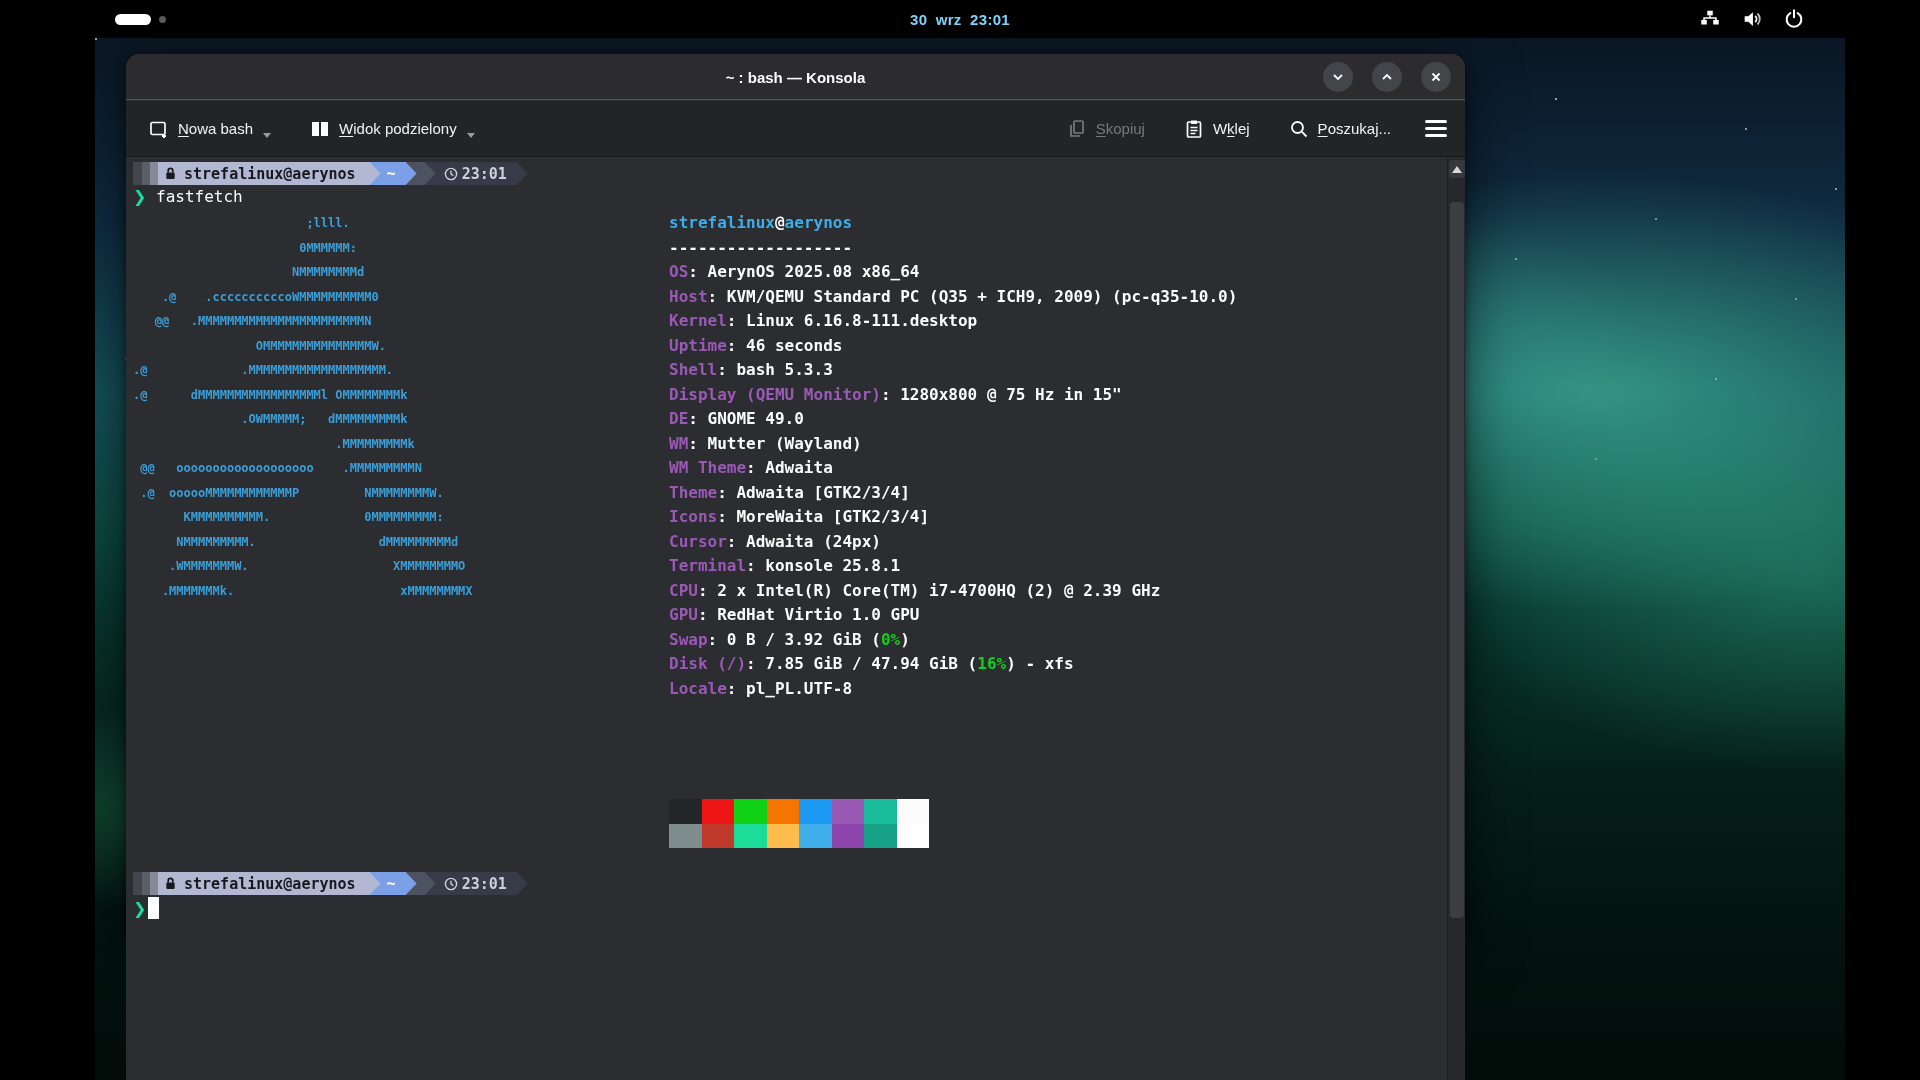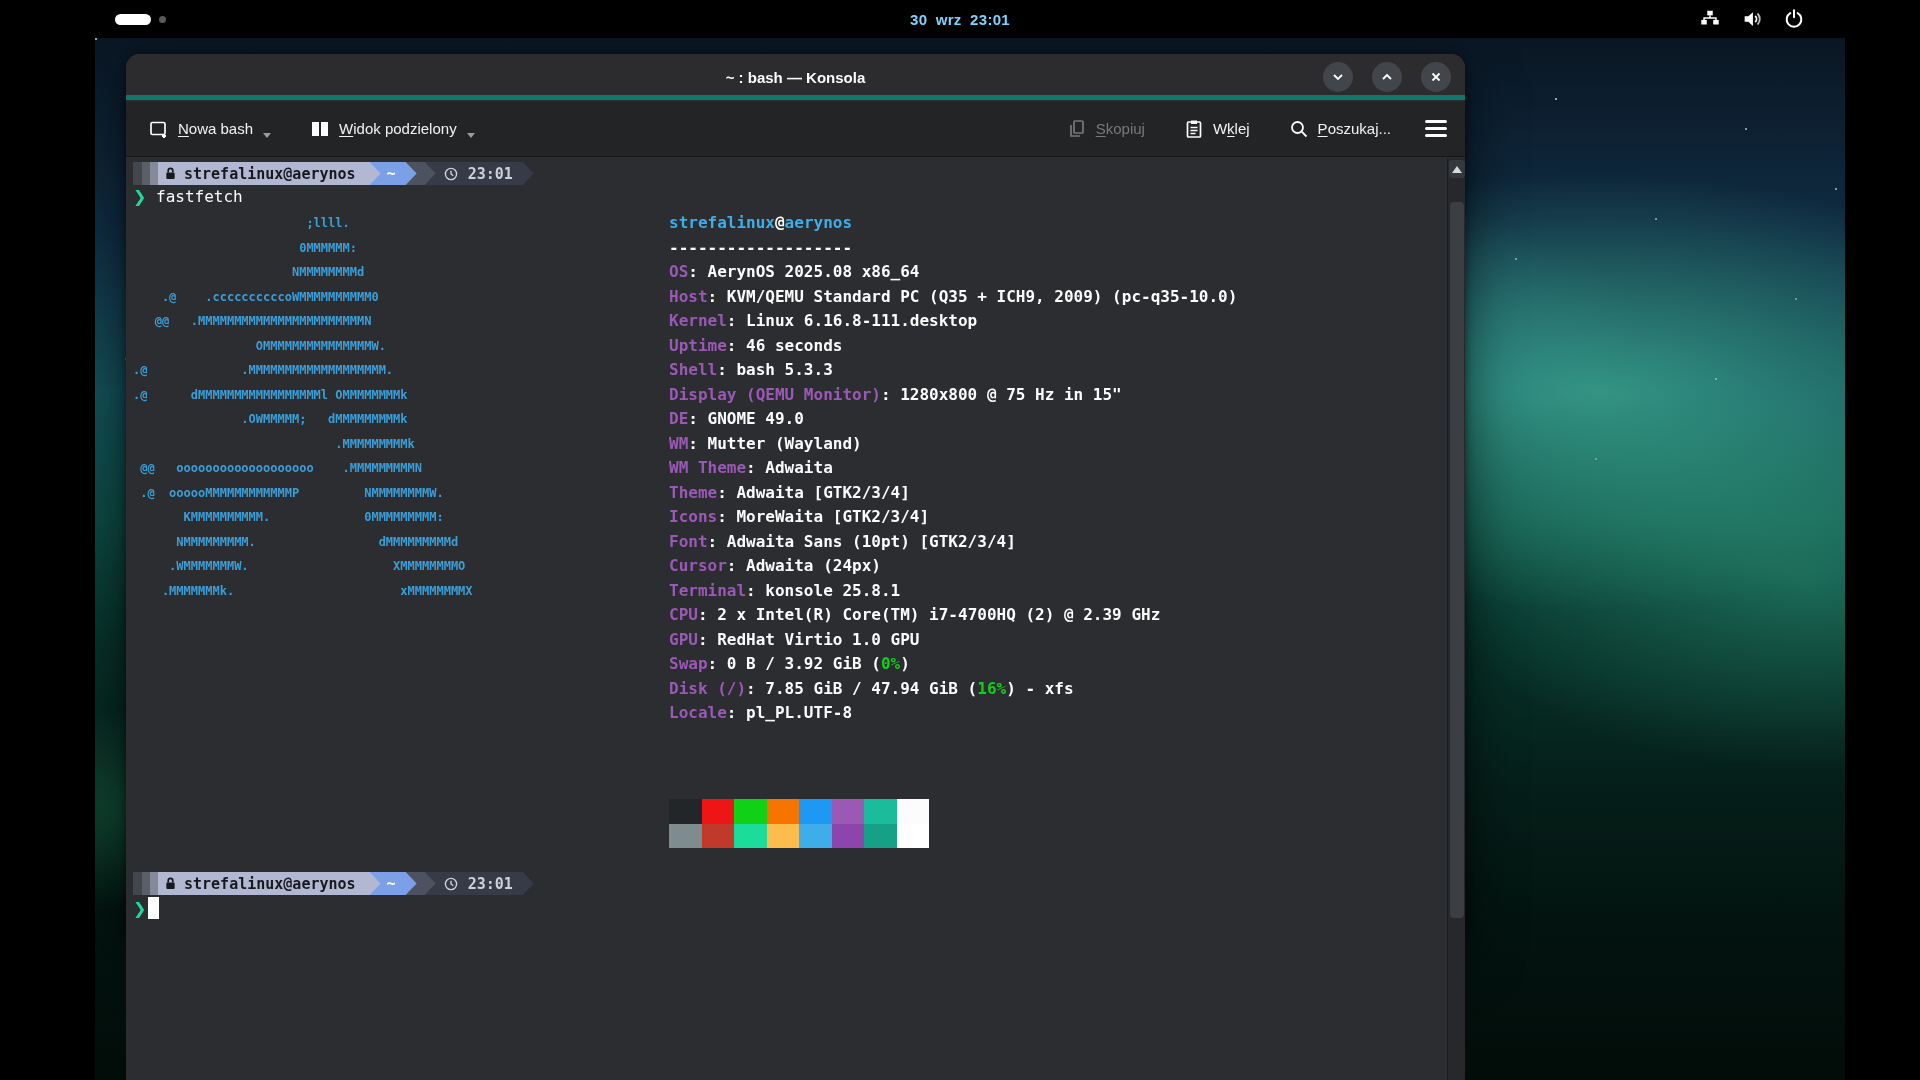--- a/index.html
+++ b/index.html
@@ -37,21 +37,21 @@
   .clock { position:absolute; left:0; top:0; width:100%; height:38px; display:flex; align-items:center; justify-content:center;
            color:#7dd3fc; font-weight:bold; font-size:15px; letter-spacing:.3px; word-spacing:4px; }
   .sysicons { position:absolute; right:115px; top:0; height:38px; display:flex; align-items:center; gap:20px; }
   .sysicons svg { display:block; }
 
   
   .window { position:absolute; left:126px; top:54px; width:1339px; height:882px;
             border-radius:14px 14px 10px 10px; background:#2b2d31;
             box-shadow:0 20px 55px rgba(0,0,0,.6), 0 2px 8px rgba(0,0,0,.5); z-index:20; }
   .titlebar { position:absolute; left:0; top:0; width:100%; height:46px; background:#2c2c2e;
-              border-radius:14px 14px 0 0; border-bottom:5px solid #0f766e; }
+              border-radius:14px 14px 0 0; border-bottom:1px solid #0f766e; }
   .title { position:absolute; left:0; top:0; width:100%; height:46px; display:flex; align-items:center; justify-content:center;
            color:#fcfcfc; font-weight:bold; font-size:15px; }
   .winbtns { position:absolute; right:14px; top:8px; display:flex; gap:19px; }
   .wbtn { width:30px; height:30px; border-radius:50%; background:#424549; display:flex; align-items:center; justify-content:center; cursor:default; }
 
   .toolbar { position:absolute; left:0; top:47px; width:100%; height:56px; background:#222426;
              border-bottom:1px solid #161718; display:flex; align-items:center; padding:0 16px; }
   .tbtn { display:flex; align-items:center; gap:8px; color:#f2f2f2; font-size:15px; padding:6px 6px; }
   .tbtn.disabled { color:#77797c; }
   .tbtn u { text-decoration:underline; text-underline-offset:2px; }
@@ -78,21 +78,21 @@
 
   
   .prompt { position:absolute; left:7px; display:flex; height:23px; align-items:stretch; font-size:15px; font-weight:bold; }
   .seg { display:flex; align-items:center; }
   .s1 { width:9px; background:#43464d; }
   .s2 { width:8px; background:#5a5e67; }
   .s3 { width:8px; background:#858a99; }
   .s-user { background:#b2b8d2; color:#17191f; padding:0 14px 0 6px; gap:7px; }
   .s-cwd  { background:#7ca0e8; color:#fff; padding:0 10px 0 6px; }
   .s-mid  { width:8px; background:#4d5260; }
-  .s-time { background:#363b47; color:#ccd1da; padding:0 10px 0 8px; gap:10px; }
+  .s-time { background:#363b47; color:#ccd1da; padding:0 10px 0 8px; gap:4px; }
   .tri { width:11px; position:relative; }
   .tri::before { content:""; position:absolute; inset:0; clip-path:polygon(0 0,100% 50%,0 100%); }
   .t-user-cwd { background:#7ca0e8; } .t-user-cwd::before { background:#b2b8d2; }
   .t-cwd-mid  { background:#4d5260; } .t-cwd-mid::before  { background:#7ca0e8; }
   .t-mid-time { background:#363b47; } .t-mid-time::before { background:#4d5260; }
   .t-time-end { background:transparent; } .t-time-end::before { background:#363b47; }
 
   .cmdline { top:29px; }
   .chev { color:#1cdc9a; font-family:"DejaVu Sans", sans-serif; font-weight:bold; }
   .cursor { display:inline-block; width:11px; height:22px; background:#fff; vertical-align:-5px; margin-left:2px; }
@@ -280,21 +280,20 @@
           <div class="t-line"><span class="lbl">Host</span><span class="val">: KVM/QEMU Standard PC (Q35 + ICH9, 2009) (pc-q35-10.0)</span></div>
           <div class="t-line"><span class="lbl">Kernel</span><span class="val">: Linux 6.16.8-111.desktop</span></div>
           <div class="t-line"><span class="lbl">Uptime</span><span class="val">: 46 seconds</span></div>
           <div class="t-line"><span class="lbl">Shell</span><span class="val">: bash 5.3.3</span></div>
           <div class="t-line"><span class="lbl">Display (QEMU Monitor)</span><span class="val">: 1280x800 @ 75 Hz in 15"</span></div>
           <div class="t-line"><span class="lbl">DE</span><span class="val">: GNOME 49.0</span></div>
           <div class="t-line"><span class="lbl">WM</span><span class="val">: Mutter (Wayland)</span></div>
           <div class="t-line"><span class="lbl">WM Theme</span><span class="val">: Adwaita</span></div>
           <div class="t-line"><span class="lbl">Theme</span><span class="val">: Adwaita [GTK2/3/4]</span></div>
           <div class="t-line"><span class="lbl">Icons</span><span class="val">: MoreWaita [GTK2/3/4]</span></div>
-          <div class="t-line"><span class="lbl">Font</span><span class="val">: Adwaita Sans (10pt) [GTK2/3/4]</span></div>
           <div class="t-line"><span class="lbl">Cursor</span><span class="val">: Adwaita (24px)</span></div>
           <div class="t-line"><span class="lbl">Terminal</span><span class="val">: konsole 25.8.1</span></div>
           <div class="t-line"><span class="lbl">CPU</span><span class="val">: 2 x Intel(R) Core(TM) i7-4700HQ (2) @ 2.39 GHz</span></div>
           <div class="t-line"><span class="lbl">GPU</span><span class="val">: RedHat Virtio 1.0 GPU</span></div>
           <div class="t-line"><span class="lbl">Swap</span><span class="val">: 0 B / 3.92 GiB (</span><span class="grn">0%</span><span class="val">)</span></div>
           <div class="t-line"><span class="lbl">Disk (/)</span><span class="val">: 7.85 GiB / 47.94 GiB (</span><span class="grn">16%</span><span class="val">) - xfs</span></div>
           <div class="t-line"><span class="lbl">Locale</span><span class="val">: pl_PL.UTF-8</span></div>
         </div>
 
       <div class="palette">

